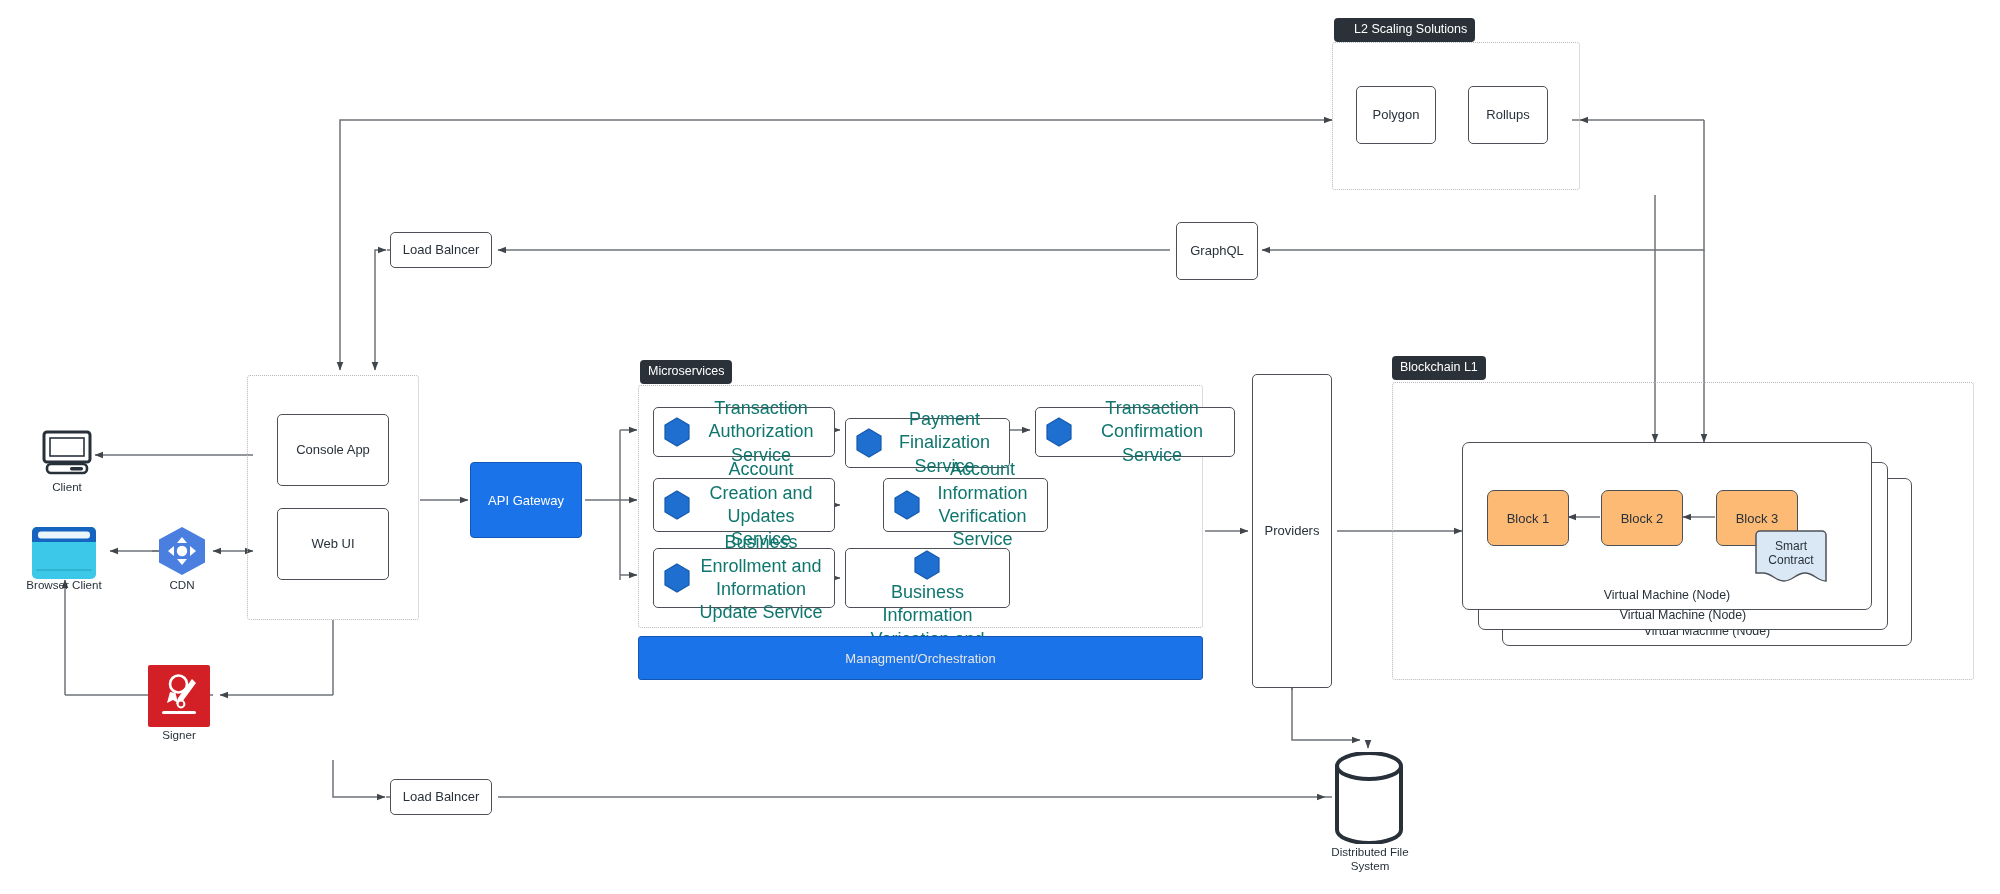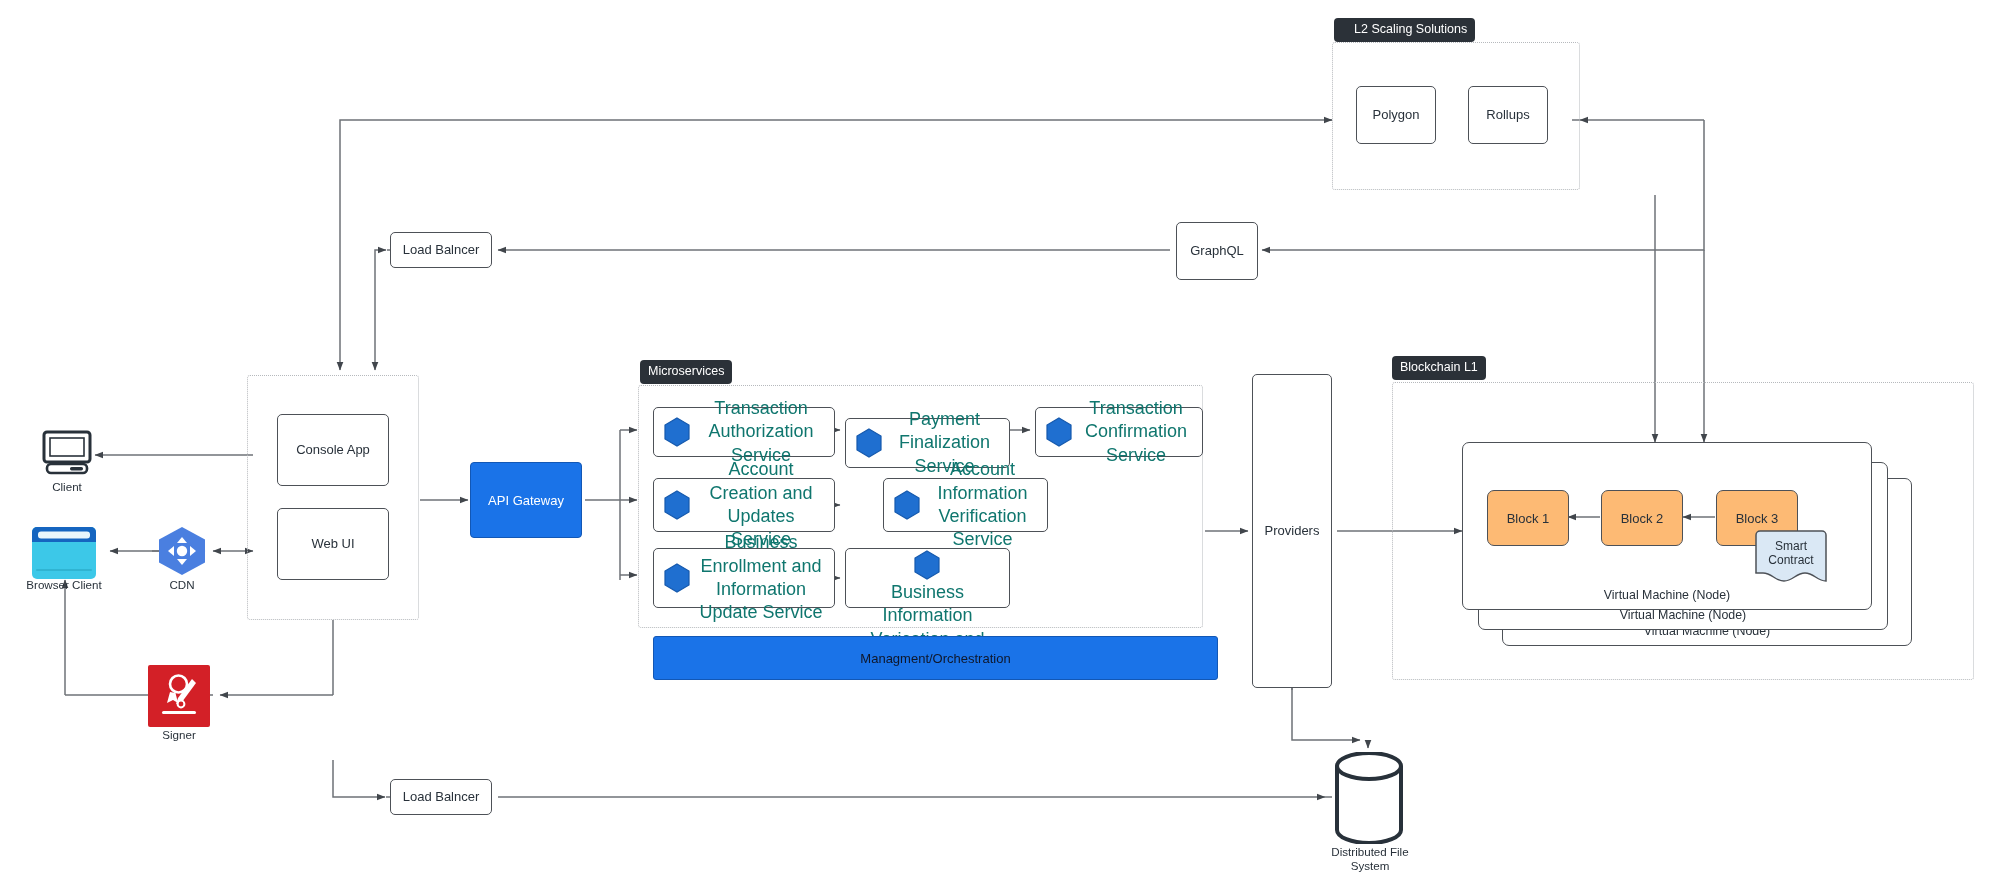--- a/index.html
+++ b/index.html
@@ -78,26 +78,25 @@
     display: flex;
     align-items: center;
     justify-content: center;
     font-size: 13px;
     text-align: center;
   }
   .blue-bar {
     background: #1a73e8;
     border: 1.5px solid #1257b5;
     border-radius: 3px;
-    color: #0f172a;
+    color: #e5e5e5;
     display: flex;
     align-items: center;
     justify-content: center;
     font-size: 13px;
-    margin-left: 15px;
   }
 
   
   .svc {
     background: #ffffff;
     border: 1.5px solid #4d5157;
     border-radius: 5px;
     display: flex;
     align-items: center;
     box-sizing: border-box;
@@ -331,21 +330,21 @@
   <div class="node svc" style="left:845px; top:407px; width:165px; height:50px;margin-top:11px;">
     <span class="hex">
       <svg viewBox="0 0 30 32" width="30" height="32" xmlns="http://www.w3.org/2000/svg">
         <polygon points="15,2 27,9 27,23 15,30 3,23 3,9" fill="#1f6fd0" stroke="#1559ad" stroke-width="1.2"></polygon>
       </svg>
     </span>
     <span class="svc-label">Payment Finalization
 Service</span>
   </div>
 
-  <div class="node svc" style="left:1035px; top:407px; width:168px; height:50px;">
+  <div class="node svc" style="left:1035px; top:407px; width:200px; height:50px;">
     <span class="hex">
       <svg viewBox="0 0 30 32" width="30" height="32" xmlns="http://www.w3.org/2000/svg">
         <polygon points="15,2 27,9 27,23 15,30 3,23 3,9" fill="#1f6fd0" stroke="#1559ad" stroke-width="1.2"></polygon>
       </svg>
     </span>
     <span class="svc-label">Transaction
 Confirmation Service</span>
   </div>
 
   <div class="node svc" style="left:653px; top:478px; width:182px; height:54px;">

